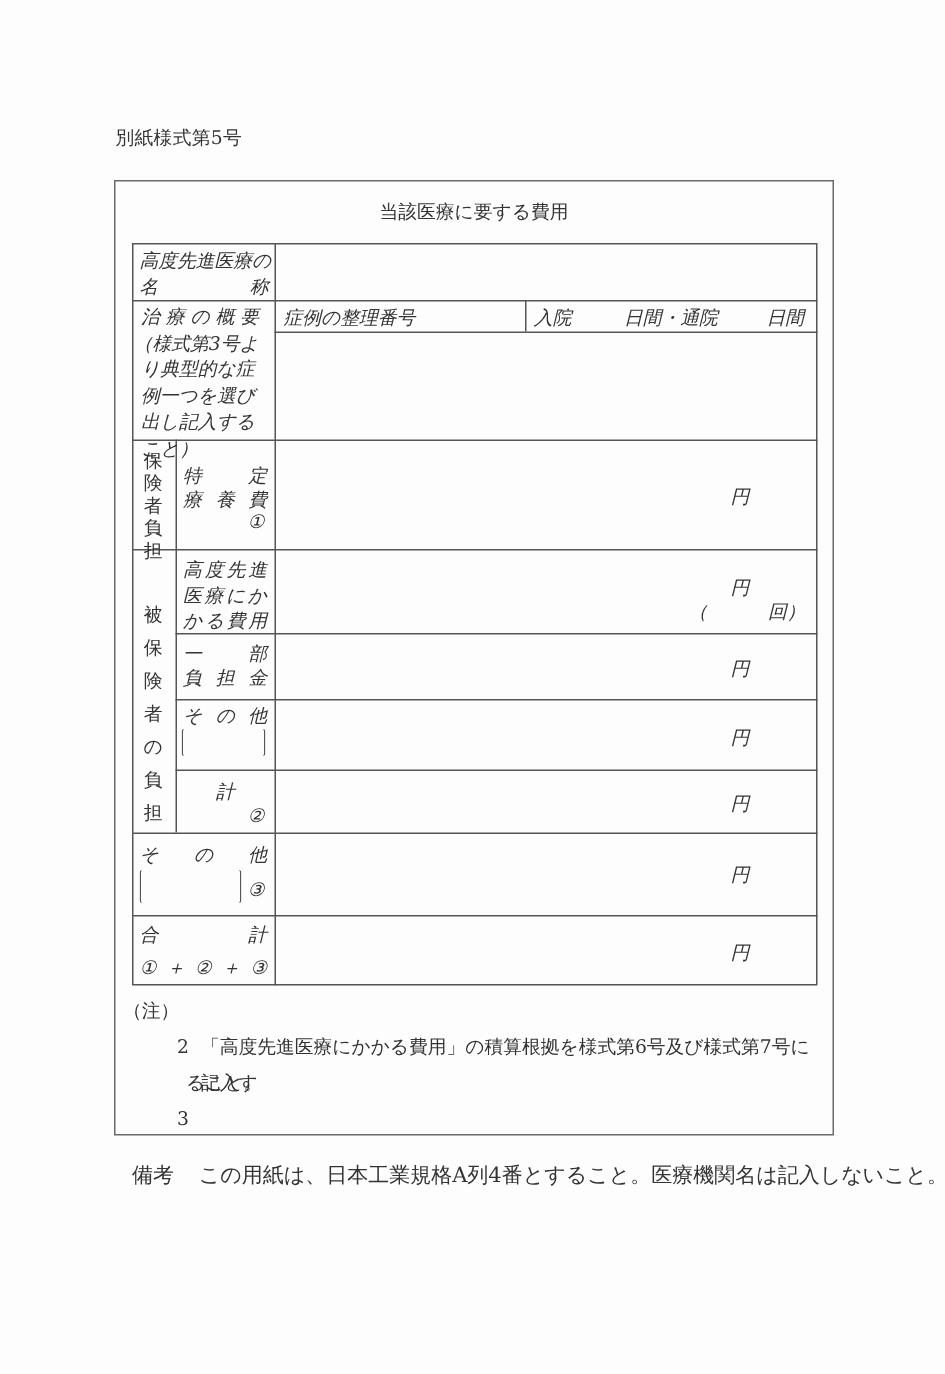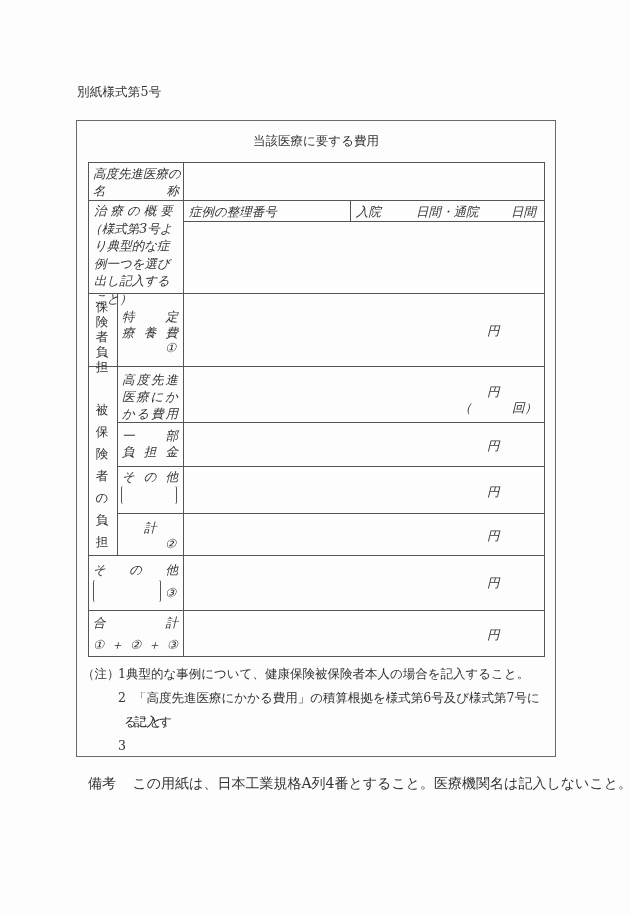--- a/index.html
+++ b/index.html
@@ -188,21 +188,20 @@
       <span>③</span>
     </div>
     <div class="abs" style="left:185px;top:612px;width:280px;height:44px;"></div>
     <div class="cell-text yen" style="left:487px;top:626px;">円</div>
   </div>
 </div>
 
 <div class="abs notes" style="left:82px;top:662px;width:470px;">
   <div style="position:relative;height:24px;">
     <span style="position:absolute;left:0;">（注）</span>
-    <span style="position:absolute;left:36px;">1典型的な事例について、健康保険被保険者本人の場合を記入すること。</span>
   </div>
   <div style="position:relative;height:24px;">
     <span style="position:absolute;left:36px;">2</span>
     <span style="position:absolute;left:52px;">「高度先進医療にかかる費用」の積算根拠を様式第6号及び様式第7号に記入す</span>
   </div>
   <div style="position:relative;height:24px;">
     <span style="position:absolute;left:42px;">ること。</span>
   </div>
   <div style="position:relative;height:24px;">
     <span style="position:absolute;left:36px;">3</span>

